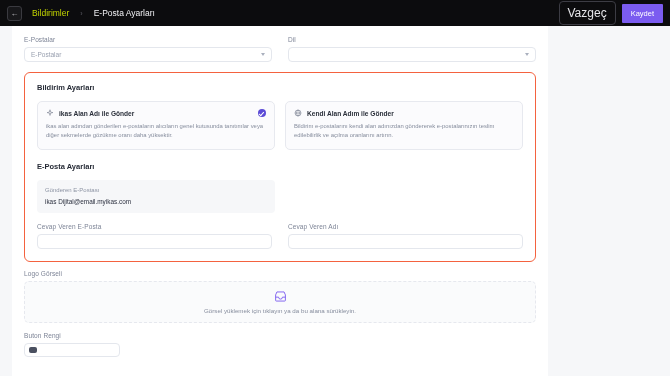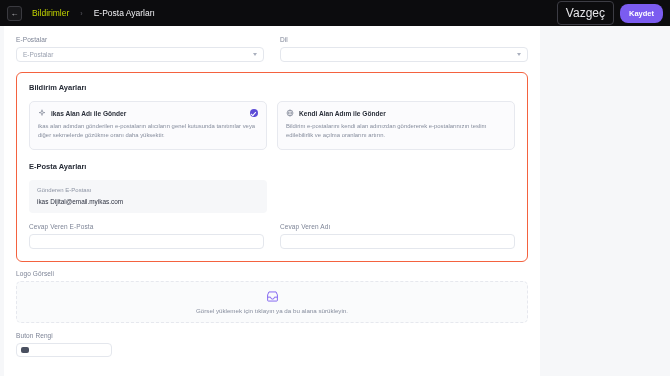--- a/index.html
+++ b/index.html
@@ -41,29 +41,29 @@
     margin-left: auto; display: flex; align-items: center; gap: 6px;
   }
   .btn-ghost {
     font-size: 12px; color: #e6e6ea;
     border: 1px solid #3c3c44; border-radius: 4px;
     background: transparent;
     padding: 4px 8px;
   }
   .btn-primary {
     font-size: 7.5px; color: #ffffff;
-    border: none; border-radius: 8px;
+    border: none; border-radius: 1px;
     background: #7b5cf0;
     padding: 5px 9px;
-    font-weight: bold;
+    font-weight: normal;
   }
 
   
   .panel {
-    position: absolute; top: 26px; left: 4px;
+    position: absolute; top: 26px; left: 12px;
     width: 536px; height: 350px;
     background: #ffffff;
   }
   .inner { padding: 8px 0 0 0; }
 
   
   .field-label {
     font-size: 6.5px; color: #7d8496;
     margin-bottom: 4px;
     letter-spacing: .1px;

